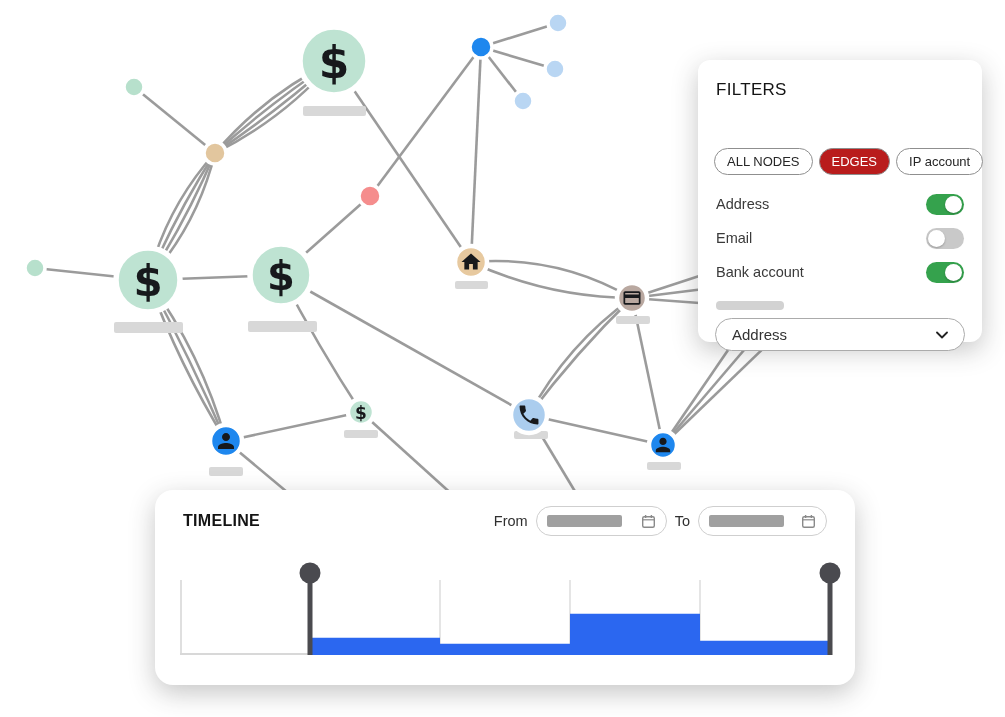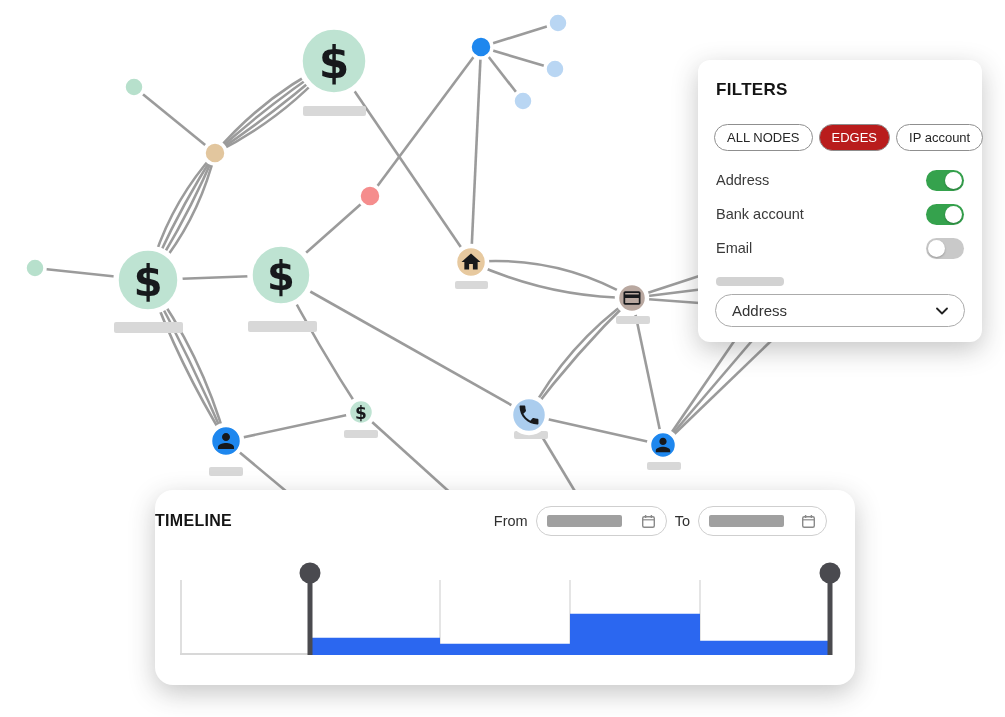--- a/index.html
+++ b/index.html
@@ -6,26 +6,26 @@
   html,body { background:#ffffff; font-family:"Liberation Sans", sans-serif; }
   .stage { position:relative; width:1005px; height:717px; overflow:hidden; background:#fff; }
   #graph-svg { position:absolute; left:0; top:0; }
 
   
   .filters-panel {
     position:absolute; left:698px; top:60px; width:284px; height:282px;
     background:#fff; border-radius:12px; box-shadow:0 8px 26px rgba(50,50,50,.28);
     z-index:5;
   }
-  .filters-title { margin:20px 0 0 18px; font-size:17px; font-weight:700; color:#141414; letter-spacing:.3px; }
+  .filters-title { margin:20px 0 0 18px; font-size:17px; font-weight:400; color:#141414; letter-spacing:.3px; }
   .chips { display:flex; gap:6px; margin:24px 0 0 16px; }
   .chip {
     display:inline-flex; align-items:center; height:27px; padding:0 12px;
     border:1.4px solid #8f8f8f; border-radius:14px; background:#fff;
-    font-family:"Liberation Sans", sans-serif; font-size:13px; color:#262626; cursor:pointer; white-space:nowrap;
+    font-family:"Liberation Sans", sans-serif; font-size:13px; color:#262626; cursor:pointer; white-space:nowrap;margin-top:24px;
   }
   .chip.active { background:#b91c1c; border-color:#8d8d8d; color:#fff; }
   .toggles { margin:12px 18px 0 18px; }
   .toggle-row { display:flex; justify-content:space-between; align-items:center; height:34px; }
   .toggle-label { font-size:14.5px; color:#3a3a3a; }
   .switch { position:relative; width:38px; height:21px; border-radius:11px; background:#c9c9c9; cursor:pointer; flex:0 0 auto; }
   .switch .knob { position:absolute; top:2px; left:2px; width:17px; height:17px; border-radius:50%; background:#fff; box-shadow:0 1px 2px rgba(0,0,0,.25); }
   .switch.on { background:#35a24d; }
   .switch.on .knob { left:19px; }
   .mini-bar { width:68px; height:9px; border-radius:4px; background:#d2d2d2; margin:12px 0 0 18px; }
@@ -36,21 +36,21 @@
   .dropdown-value { font-size:15px; color:#333; }
 
   
   .timeline-panel {
     position:absolute; left:155px; top:490px; width:700px; height:195px;
     background:#fff; border-radius:18px; box-shadow:0 8px 26px rgba(50,50,50,.28);
     z-index:4;
   }
   #timeline-svg { position:absolute; left:0; top:0; }
   .tl-header { position:absolute; left:0; top:16px; width:100%; display:flex; align-items:center; }
-  .tl-title { font-size:16px; font-weight:700; color:#141414; letter-spacing:.3px; }
+  .tl-title { margin-left:28px; font-size:16px; font-weight:700; color:#141414; letter-spacing:.3px; }
   .date-controls { margin-left:auto; margin-right:28px; display:flex; align-items:center; gap:8px;text-align:right; }
   .date-label { font-size:14.5px; color:#2f2f2f; }
   .date-pill {
     width:131px; height:30px; border:1.4px solid #cfcfcf; border-radius:15px;
     display:flex; align-items:center; justify-content:space-between; padding:0 10px; background:#fff; cursor:pointer;
   }
   .date-pill.to { width:129px; }
   .ph-bar { width:75px; height:12px; border-radius:2px; background:#a0a0a0; }
 </style>
 </head>
@@ -143,28 +143,28 @@
       <button class="chip">IP account</button>
     </div>
     <div class="toggles">
       <div class="toggle-row">
         <span class="toggle-label">Address</span>
         <span class="switch on">
             <span class="knob"></span>
           </span>
       </div>
       <div class="toggle-row">
+        <span class="toggle-label">Email</span>
+        <span class="switch">
+            <span class="knob"></span>
+          </span>
+      </div>
+      <div class="toggle-row">
         <span class="toggle-label">Bank account</span>
         <span class="switch on">
-            <span class="knob"></span>
-          </span>
-      </div>
-      <div class="toggle-row">
-        <span class="toggle-label">Email</span>
-        <span class="switch">
             <span class="knob"></span>
           </span>
       </div>
     </div>
     <div class="mini-bar"></div>
     <div class="dropdown">
       <span class="dropdown-value">Address</span>
       <svg width="12" height="8" viewBox="0 0 12 8">
         <polyline points="1,1.5 6,6.5 11,1.5" fill="none" stroke="#222" stroke-width="1.8" stroke-linecap="round" stroke-linejoin="round"></polyline>
       </svg>

